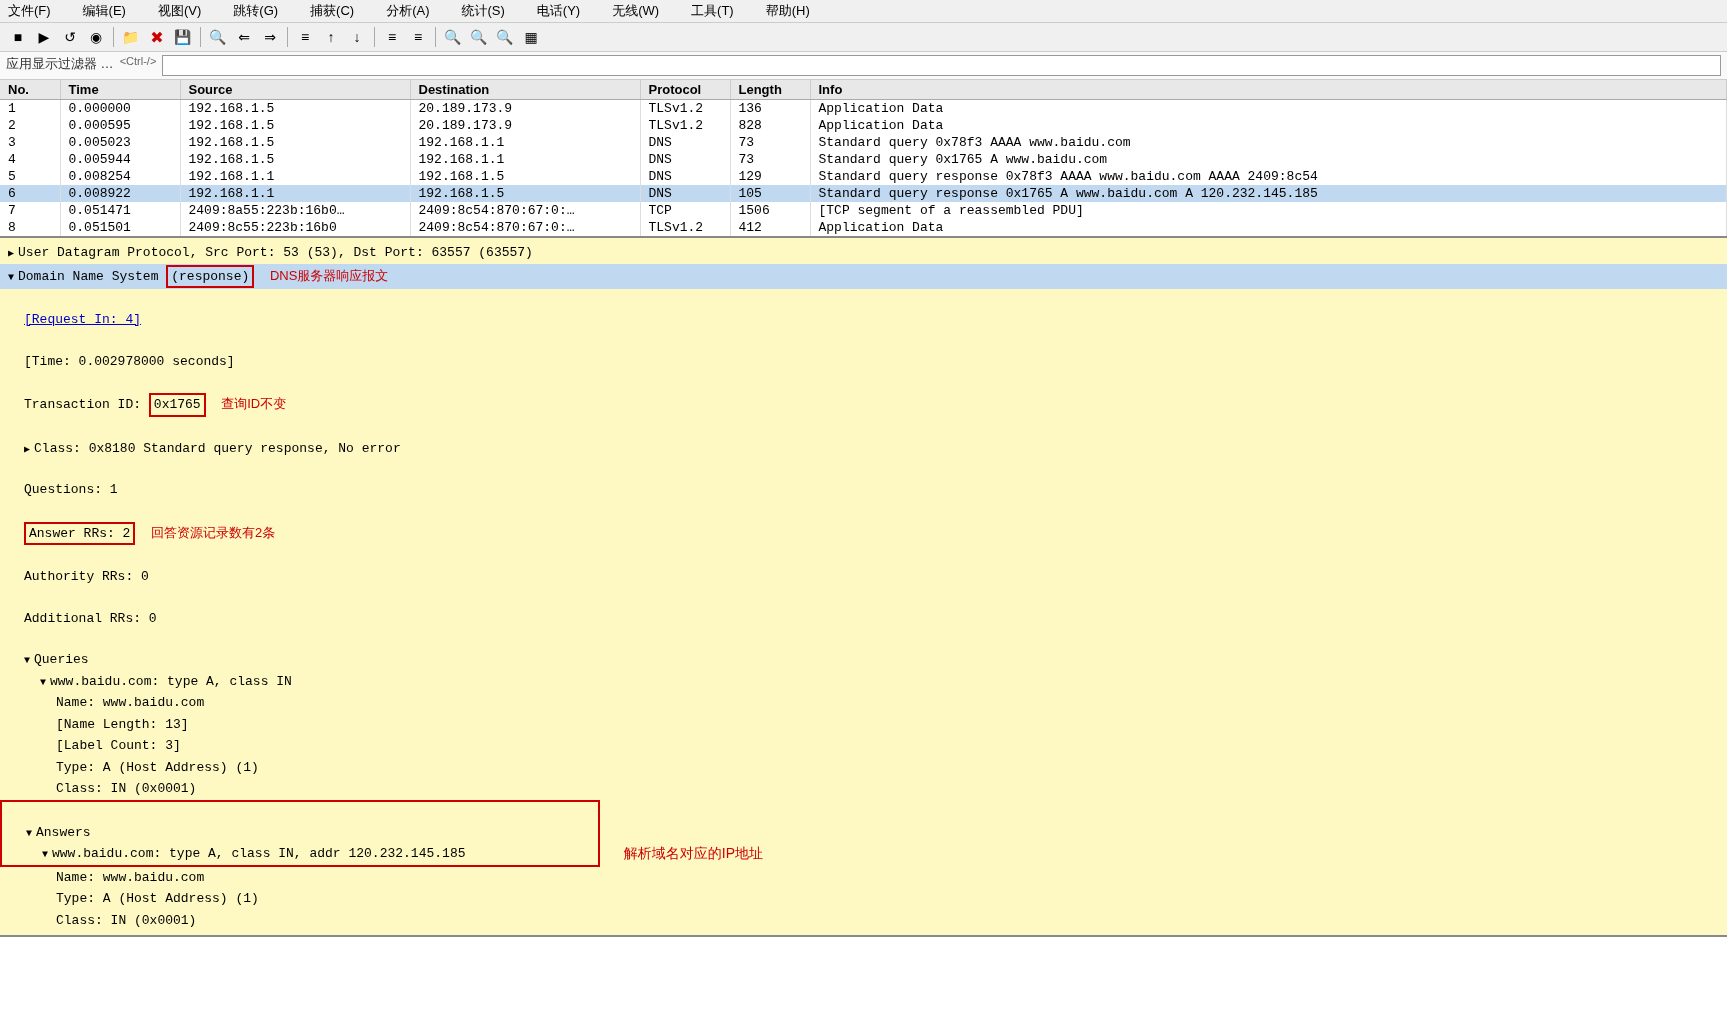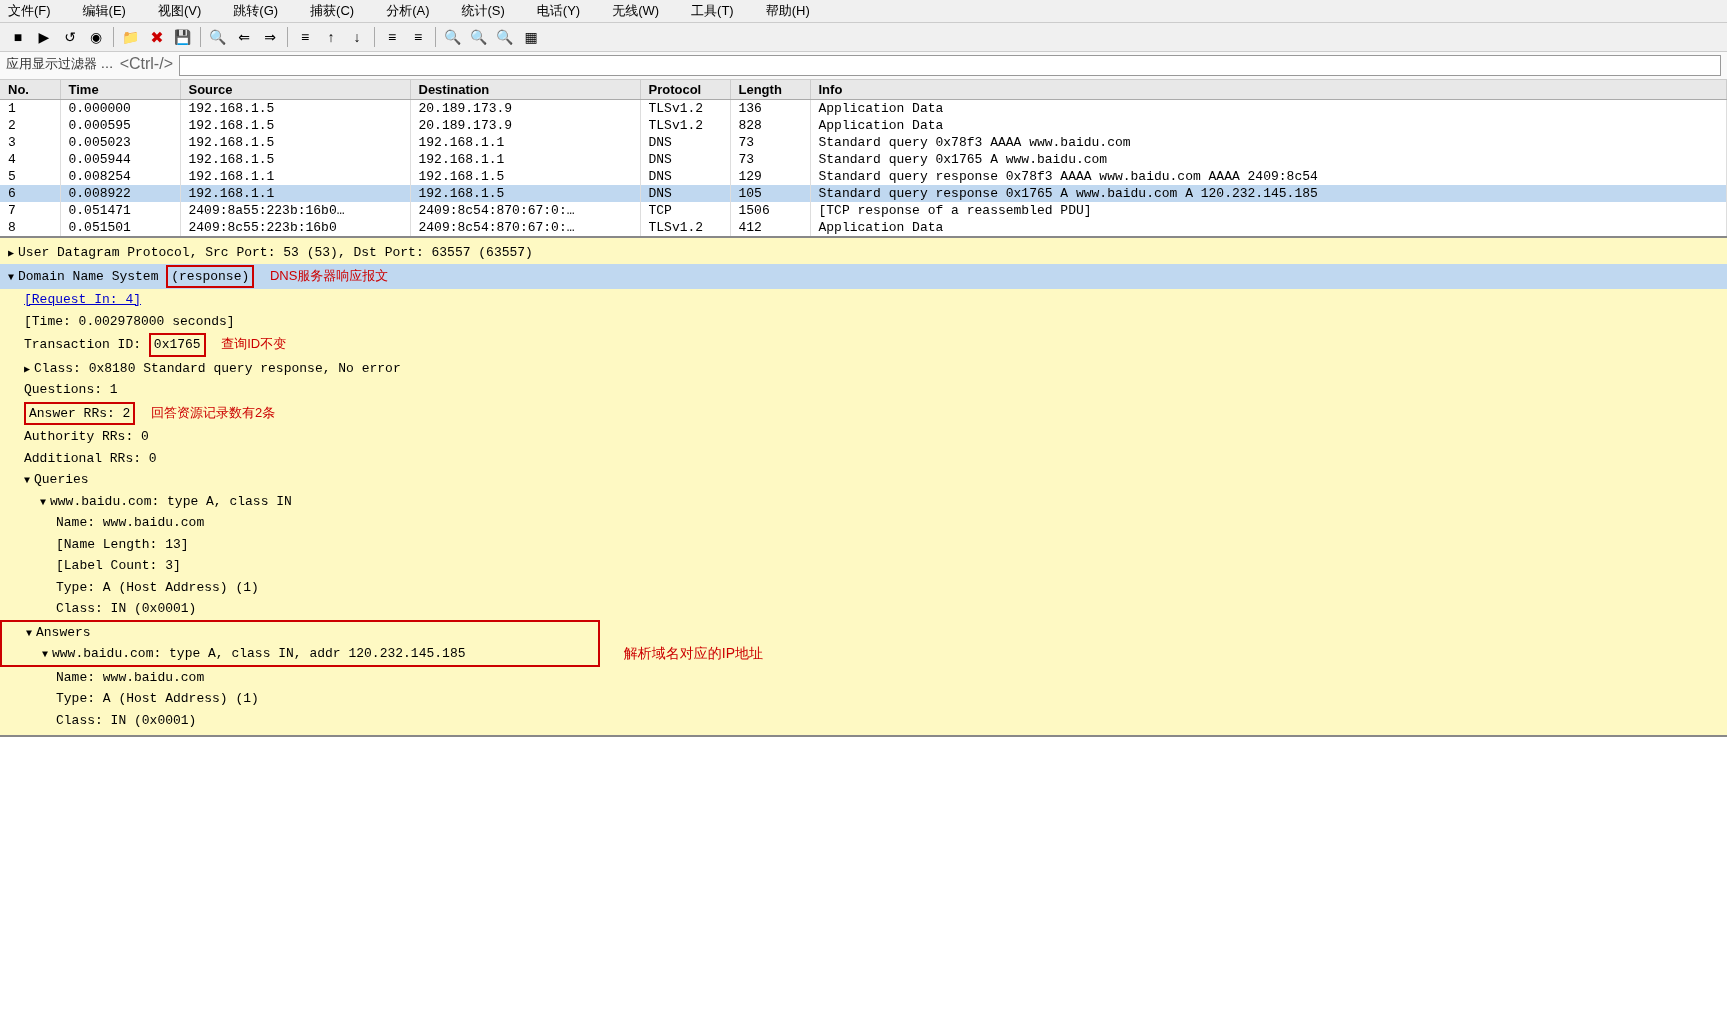--- a/index.html
+++ b/index.html
@@ -105,21 +105,21 @@
       white-space: nowrap;
       font-family: 'Courier New', Courier, monospace;
       line-height: 1.5;
     }
     .detail-row.selected-section {
       background: #c0d8f0;
     }
     .detail-section-header {
       cursor: pointer;
     }
-    .detail-indent-1 { padding-left: 24px; }
+    .detail-indent-1 { padding-left: 24px; margin-top: 20px; }
     .detail-indent-2 { padding-left: 40px; }
     .detail-indent-3 { padding-left: 56px; }
 
     .link-blue { color: #0000cc; text-decoration: underline; }
     .annotation-red { color: #cc0000; font-family: 'Microsoft YaHei', Arial, sans-serif; }
     .box-red {
       border: 2px solid #cc0000;
       padding: 0 3px;
       display: inline-block;
     }
@@ -167,21 +167,21 @@
   <button class="toolbar-btn">≡</button>
   <div class="toolbar-sep"></div>
   <button class="toolbar-btn">🔍</button>
   <button class="toolbar-btn">🔍</button>
   <button class="toolbar-btn">🔍</button>
   <button class="toolbar-btn">▦</button>
 </div>
 
 <div class="filterbar">
   <span style="color:#333; font-size:13px;">应用显示过滤器 …</span>
-  <span style="color:#666; font-size:16px;">&lt;Ctrl-/&gt;</span>
+  <span style="color:#666; font-size:11px;">&lt;Ctrl-/&gt;</span>
   <input class="filterbar-input" type="text" value="" style="">
 </div>
 
 <div class="packet-list">
   <table>
     <thead>
       <tr>
         <th style="width:60px;">No.</th>
         <th style="width:120px;">Time</th>
         <th style="width:230px;">Source</th>
@@ -246,21 +246,21 @@
           <td>105</td>
           <td>Standard query response 0x1765  A  www.baidu.com  A  120.232.145.185</td>
         </tr>
         <tr>
           <td>7</td>
           <td>0.051471</td>
           <td>2409:8a55:223b:16b0…</td>
           <td>2409:8c54:870:67:0:…</td>
           <td>TCP</td>
           <td>1506</td>
-          <td>[TCP response of a reassembled PDU]</td>
+          <td>[TCP segment of a reassembled PDU]</td>
         </tr>
         <tr>
           <td>8</td>
           <td>0.051501</td>
           <td>2409:8c55:223b:16b0</td>
           <td>2409:8c54:870:67:0:…</td>
           <td>TLSv1.2</td>
           <td>412</td>
           <td>Application Data</td>
         </tr>

